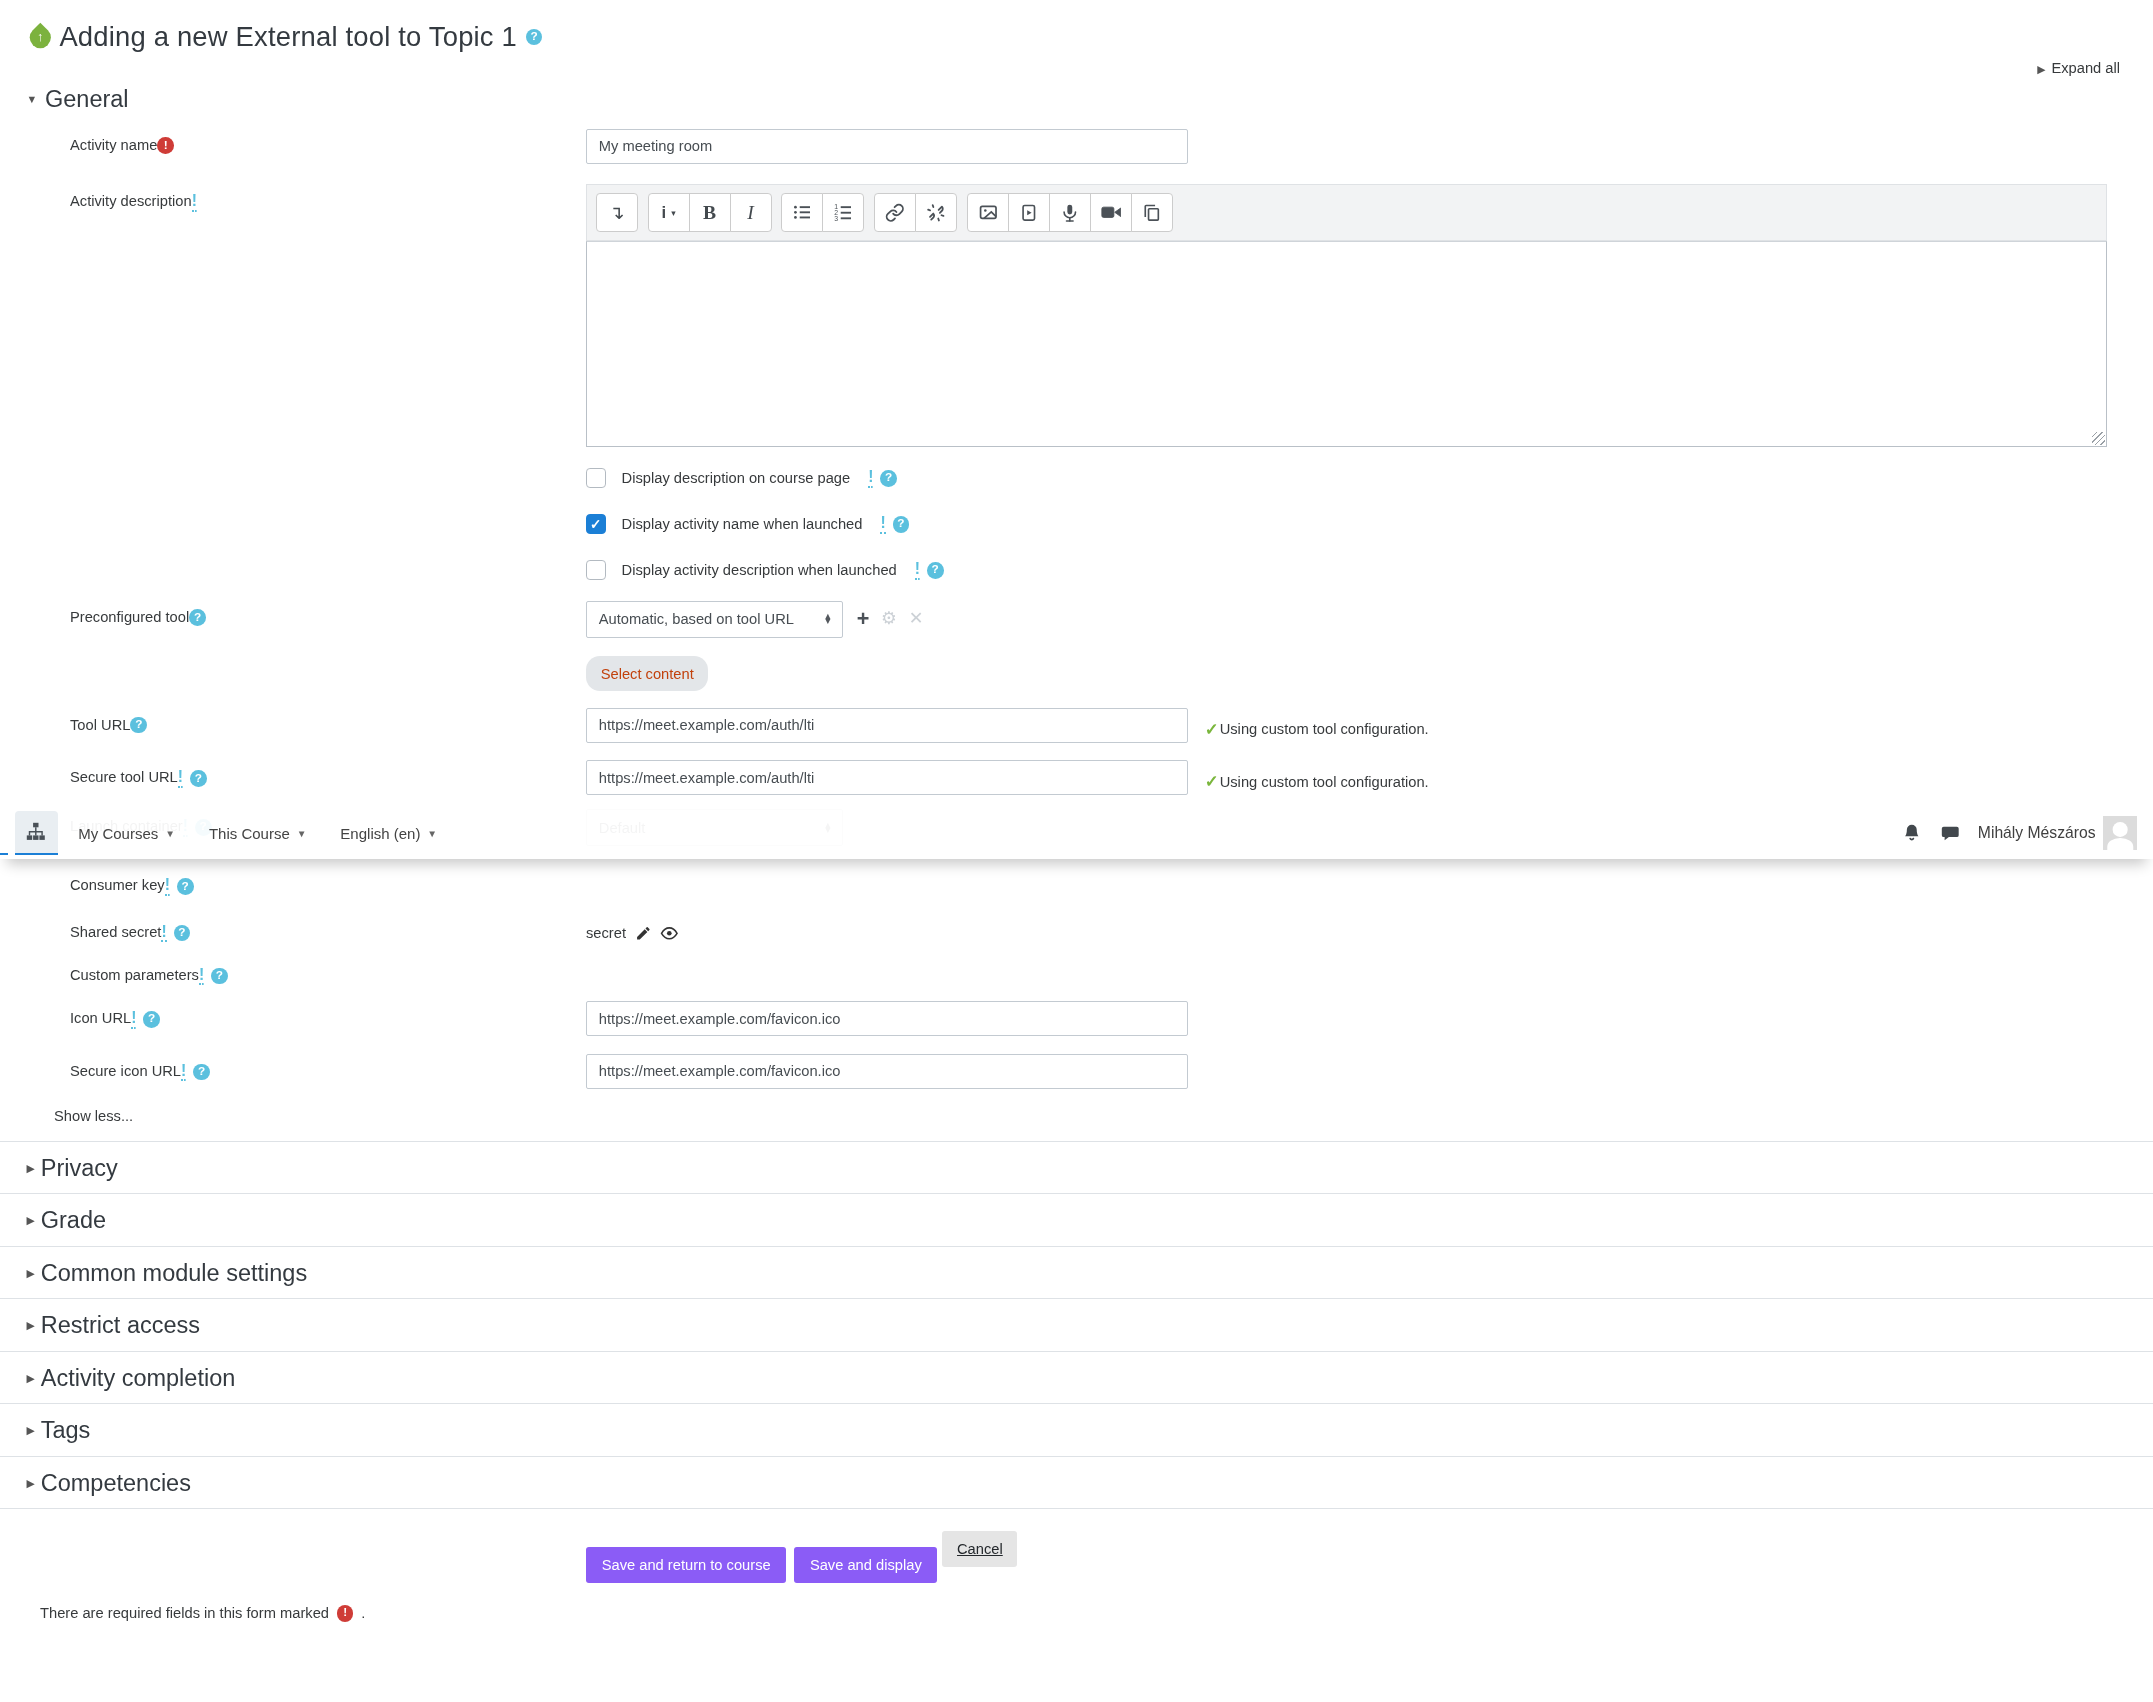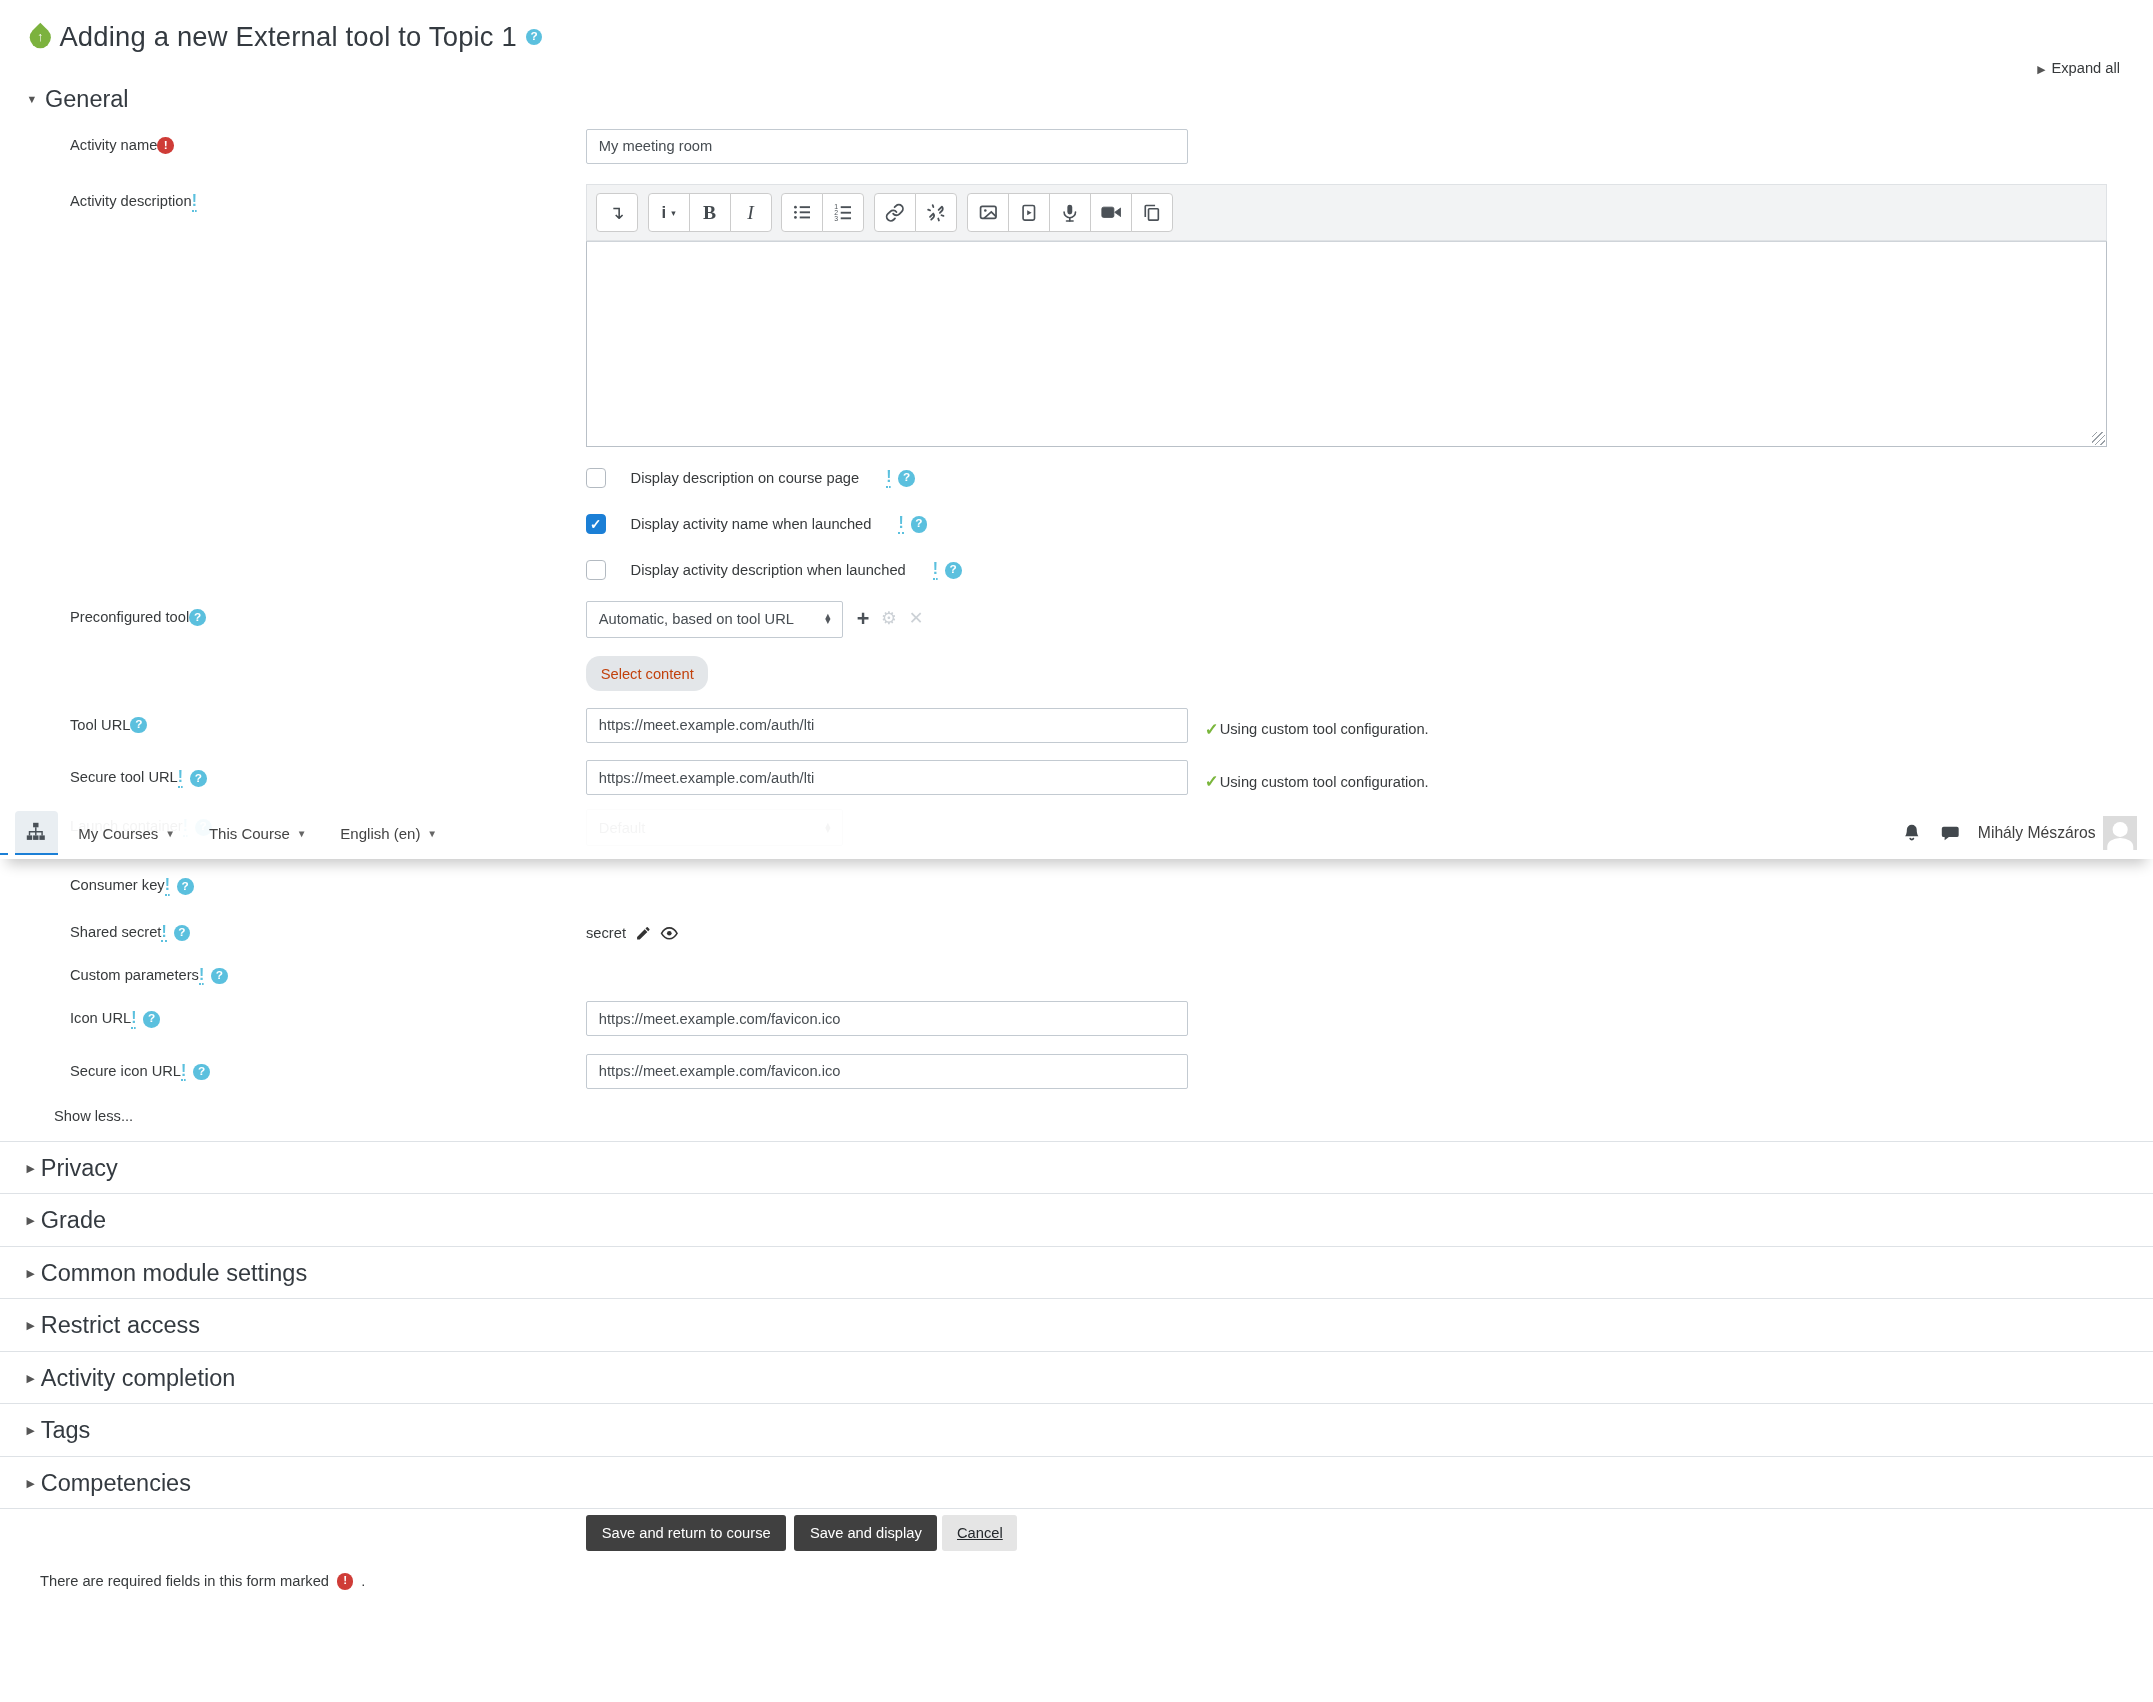--- a/index.html
+++ b/index.html
@@ -79,21 +79,21 @@
   .glyph-arrow { font-size:18.6px; }
   .editor-content {
     height:206px; background:#fff; border:1px solid #b9c0c7; border-top:1px solid #cfd4d9; position:relative;
   }
   .resize-corner {
     position:absolute; right:1px; bottom:1px; width:12.7px; height:12.7px;
     background:repeating-linear-gradient(135deg, transparent 0 2.9px, #9aa0a6 2.9px 3.9px);
   }
 
   
-  .cb-row { display:flex; align-items:center; gap:25px; height:23.5px; margin-bottom:22.5px; font-size:14.7px; }
+  .cb-row { display:flex; align-items:center; gap:16px; height:23.5px; margin-bottom:22.5px; font-size:14.7px; }
   .cb { width:19.6px; height:19.6px; border:1px solid #b3bac1; border-radius:3.9px; background:#fff; flex:0 0 auto; }
   .cb.checked { background:#1b7fd6; border-color:#1b7fd6; color:#fff; display:flex; align-items:center; justify-content:center; font-size:13.7px; font-weight:bold; }
   .cb-row .icon-slot { margin-left:2px; }
 
   
   .fselect {
     width:257px; height:37px; border:1px solid #c3cad1; border-radius:2px; background:#fff;
     display:flex; align-items:center; justify-content:space-between; padding:0 9.8px 0 11.8px;
     font-size:14.7px; color:#474d52; cursor:pointer;
   }
@@ -150,22 +150,22 @@
   
   .collapsed-section {
     border-top:1px solid #dee2e6; padding:12.7px 0 11.8px 26.5px; font-size:23.5px; color:#343a40;
     display:flex; align-items:center; cursor:pointer;
   }
   .sections-wrap { border-bottom:1px solid #dee2e6; margin-top:8.8px; }
 
   
   .buttons-row { margin:5.9px 0 0 586px; display:flex; align-items:center; }
   .btn-dark {
-    background:#404040; color:#fff; border:none; border-radius:2.9px; height:36px; padding:0 15.7px;
-    font-size:14.7px; font-family:"Liberation Sans",sans-serif; cursor:pointer;
+    background:#8b5cf6; color:#fff; border:none; border-radius:2.9px; height:36px; padding:0 15.7px;
+    font-size:14.7px; font-family:"Liberation Sans",sans-serif; cursor:pointer;margin-top:32px;
   }
   .btn-dark + .btn-dark { margin-left:7.8px; }
   .btn-cancel {
     background:#e5e5e5; color:#24282c; border:none; border-radius:2.9px; height:36px; padding:0 14.7px;
     font-size:14.7px; font-family:"Liberation Sans",sans-serif; margin-left:4.9px; cursor:pointer;text-decoration:underline;
   }
 
   .required-note { margin:21.6px 0 0 40px; font-size:14.7px; display:flex; align-items:flex-start; gap:7.8px; color:#373a3c; }
 
   .mb17{margin-bottom:16.7px;} .mb18{margin-bottom:17.6px;} .mb20{margin-bottom:19.6px;} .mb21{margin-bottom:20.6px;}

